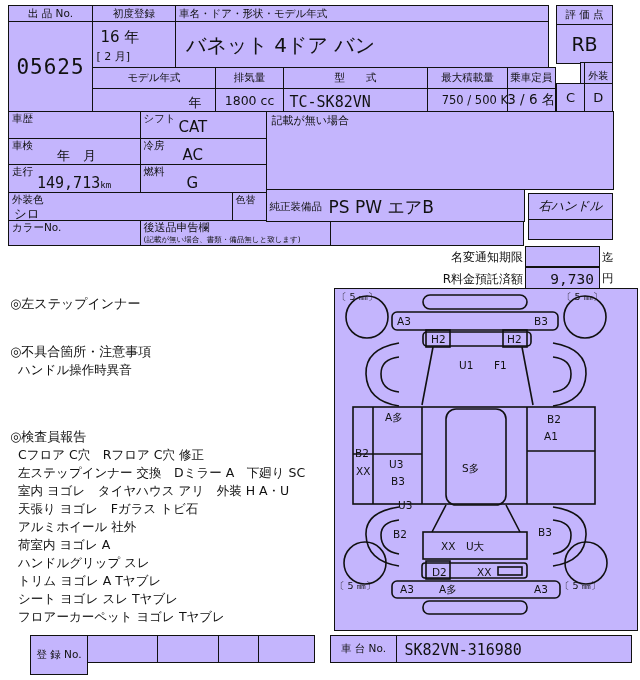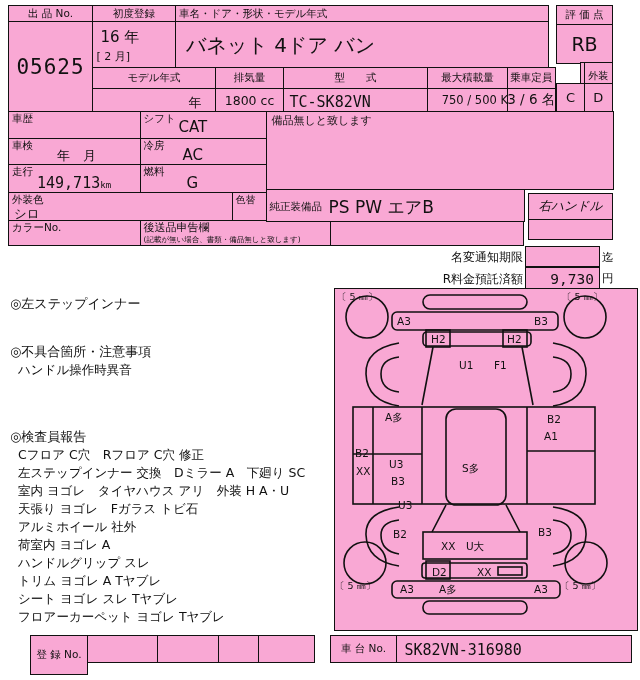--- a/index.html
+++ b/index.html
@@ -1,18 +1,18 @@
 <!DOCTYPE html>
 <html><head>
 <meta charset="utf-8">
 <style>
   html,body{margin:0;padding:0;background:#e8e8e8;}
   .sheet{position:relative;width:640px;height:680px;background:#fff;
          font-family:"DejaVu Sans","Liberation Sans",sans-serif;color:#111;overflow:hidden;}
-  .cell{position:absolute;box-sizing:border-box;border:1.5px solid #111;background:#f9a8d4;}
+  .cell{position:absolute;box-sizing:border-box;border:1.5px solid #111;background:#c4b5fd;}
   .nob{position:absolute;box-sizing:border-box;}
   .hc{display:flex;align-items:center;justify-content:center;text-align:center;}
   .cl{position:absolute;top:1px;left:3px;font-size:10.5px;line-height:1.1;white-space:nowrap;}
   .mono{font-family:"DejaVu Sans Mono","Liberation Mono",monospace;}
   .rline{font-size:12.5px;line-height:18px;white-space:nowrap;}
   svg text{fill:#111;}
   .dmg{font-size:10.5px;font-family:"DejaVu Sans","Liberation Sans",sans-serif;}
   .tread{font-size:9.5px;font-family:"DejaVu Sans","Liberation Sans",sans-serif;}
   .shape{fill:none;stroke:#111;stroke-width:1.6;}
 </style>
@@ -126,21 +126,21 @@
   </div>
   <div class="cell" style="left:8px;top:219.5px;width:133px;height:26.5px;">
     <span class="cl">カラーNo.</span>
   </div>
   <div class="cell" style="left:139.5px;top:219.5px;width:192px;height:26.5px;">
     <span class="cl" style="font-size:11px;">後送品申告欄</span>
     <div class="nob" style="left:3px;top:14px;font-size:7.5px;white-space:nowrap;">(記載が無い場合、書類・備品無しと致します)</div>
   </div>
 
   <div class="cell" style="left:265.5px;top:111px;width:348px;height:79px;">
-    <span class="cl" style="font-size:11px;top:3px;left:5px;">備品無しと致します</span>
+    <span class="cl" style="font-size:11px;top:3px;left:5px;">記載が無い場合</span>
   </div>
   <div class="cell" style="left:265.5px;top:188.5px;width:259px;height:33.5px;">
     <span class="nob" style="left:3px;top:10px;font-size:10.5px;">純正装備品</span>
     <div class="nob" style="left:62px;top:6px;font-size:17px;white-space:nowrap;">PS PW エアB</div>
   </div>
   <div class="cell hc" style="left:528px;top:193px;width:85px;height:27px;font-size:12.5px;font-style:italic;">
       <span>右ハンドル</span>
     </div>
   <div class="cell" style="left:330px;top:220.5px;width:193.5px;height:25px;"></div>
   <div class="cell" style="left:528px;top:218.5px;width:85px;height:21.5px;"></div>

